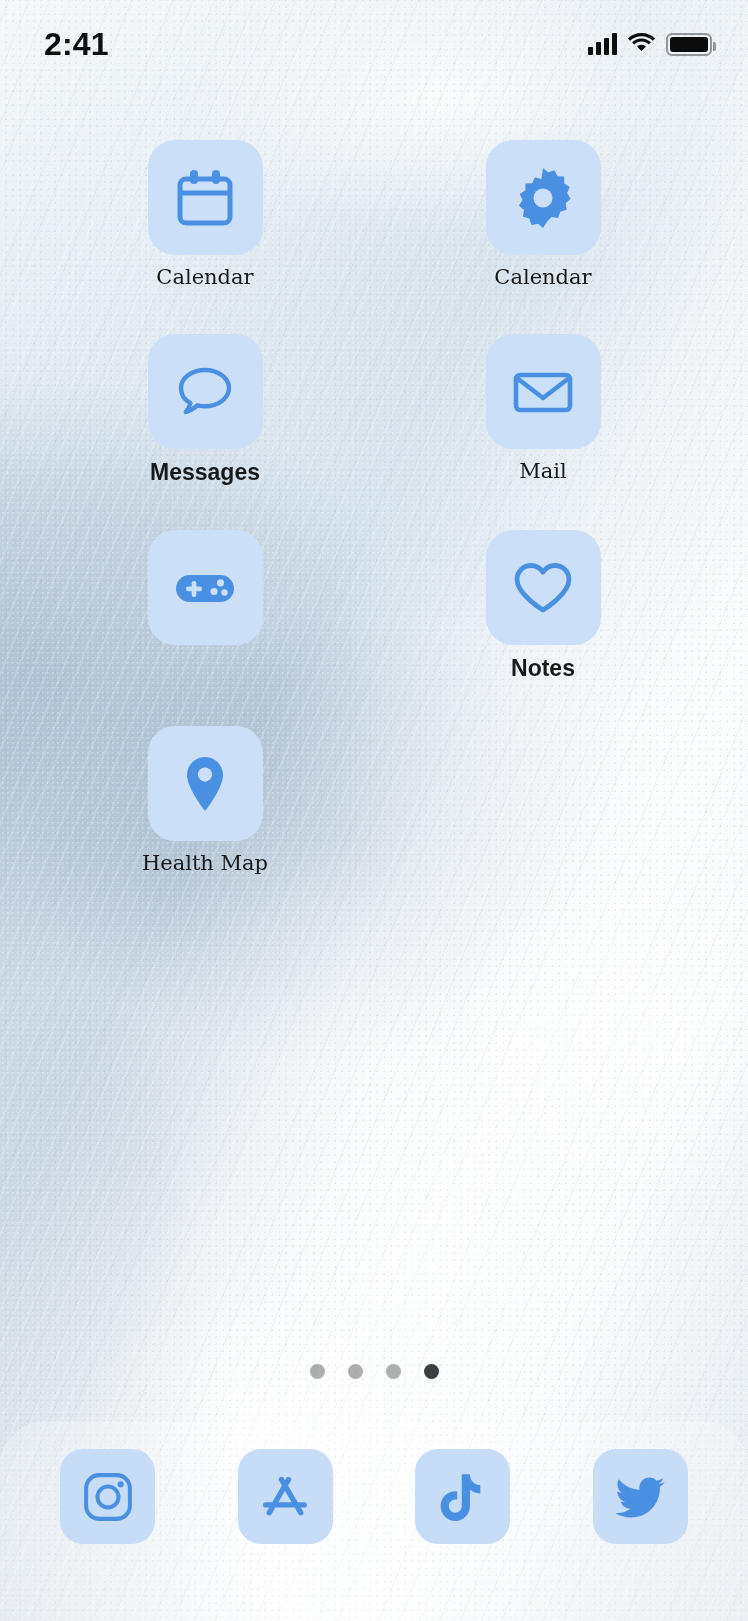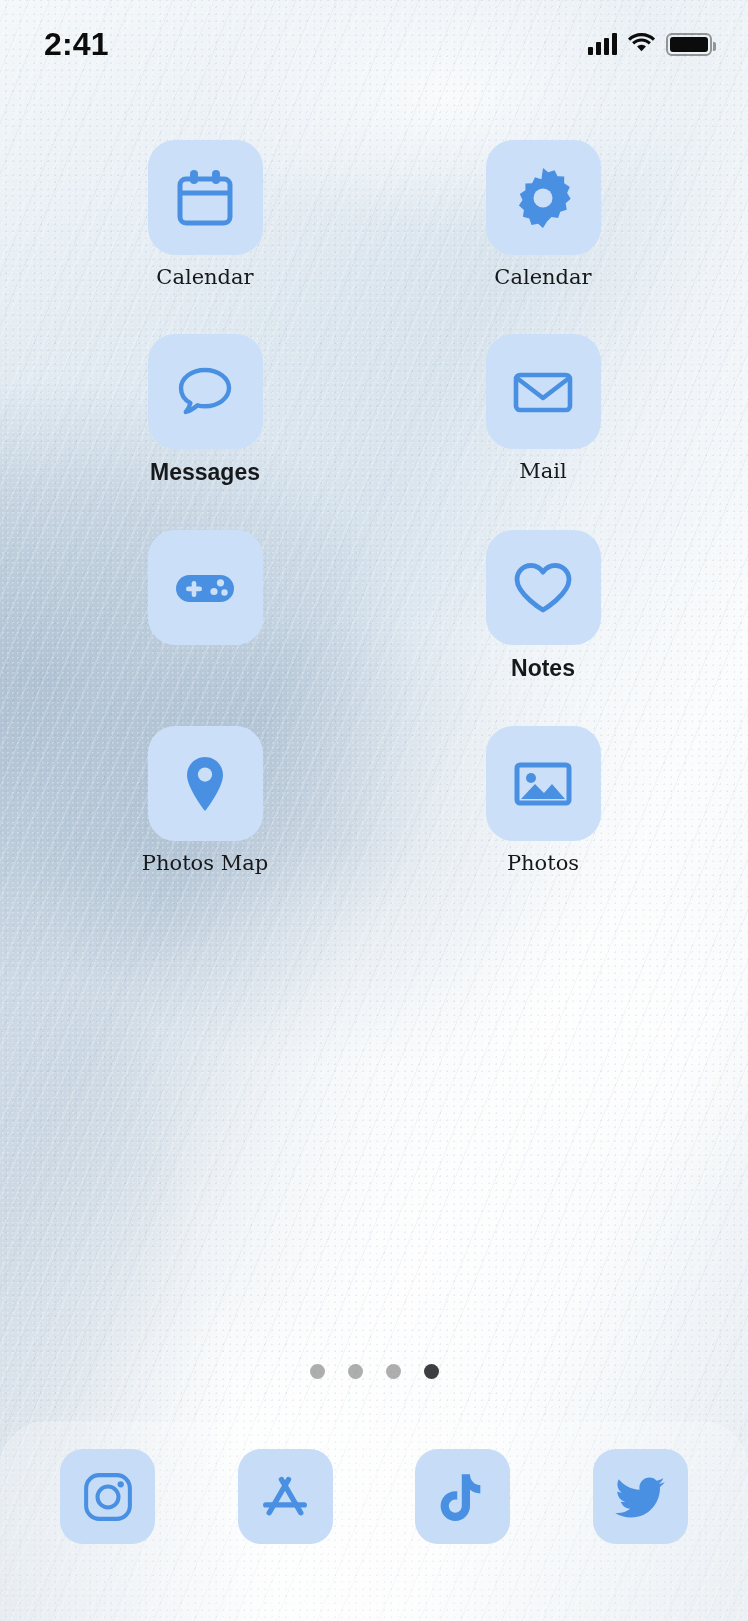--- a/index.html
+++ b/index.html
@@ -295,33 +295,23 @@
       <div class="label sans">Notes</div>
     </div>
 
     <div class="app">
       <div class="tile">
         <svg width="64" height="64" viewBox="0 0 64 64">
           <path d="M32 5c-9.9 0-18 8-18 17.9C14 36.3 32 59 32 59s18-22.7 18-36.1C50 13 41.9 5 32 5z" fill="#4a90e2"></path>
           <circle cx="32" cy="22.6" r="7.1" fill="#cbe0f8"></circle>
         </svg>
       </div>
-      <div class="label serif">Photos Map</div>
-    </div>
-
-    <div class="app">
-      <div class="tile">
-        <svg width="64" height="64" viewBox="0 0 64 64">
-          <rect x="6" y="13" width="52" height="38" rx="3" fill="none" stroke="#4a90e2" stroke-width="5"></rect>
-          <circle cx="20" cy="26" r="5" fill="#4a90e2"></circle>
-          <path d="M10 47l14-15 9 9 8-9 13 15z" fill="#4a90e2"></path>
-        </svg>
-      </div>
-      <div class="label serif">Photos</div>
-    </div>
+      <div class="label serif">Health Map</div>
+    </div>
+
 
   </div>
 
   <div id="dots">
     <span class="dot"></span>
     <span class="dot"></span>
     <span class="dot"></span>
     <span class="dot active"></span>
   </div>
 

